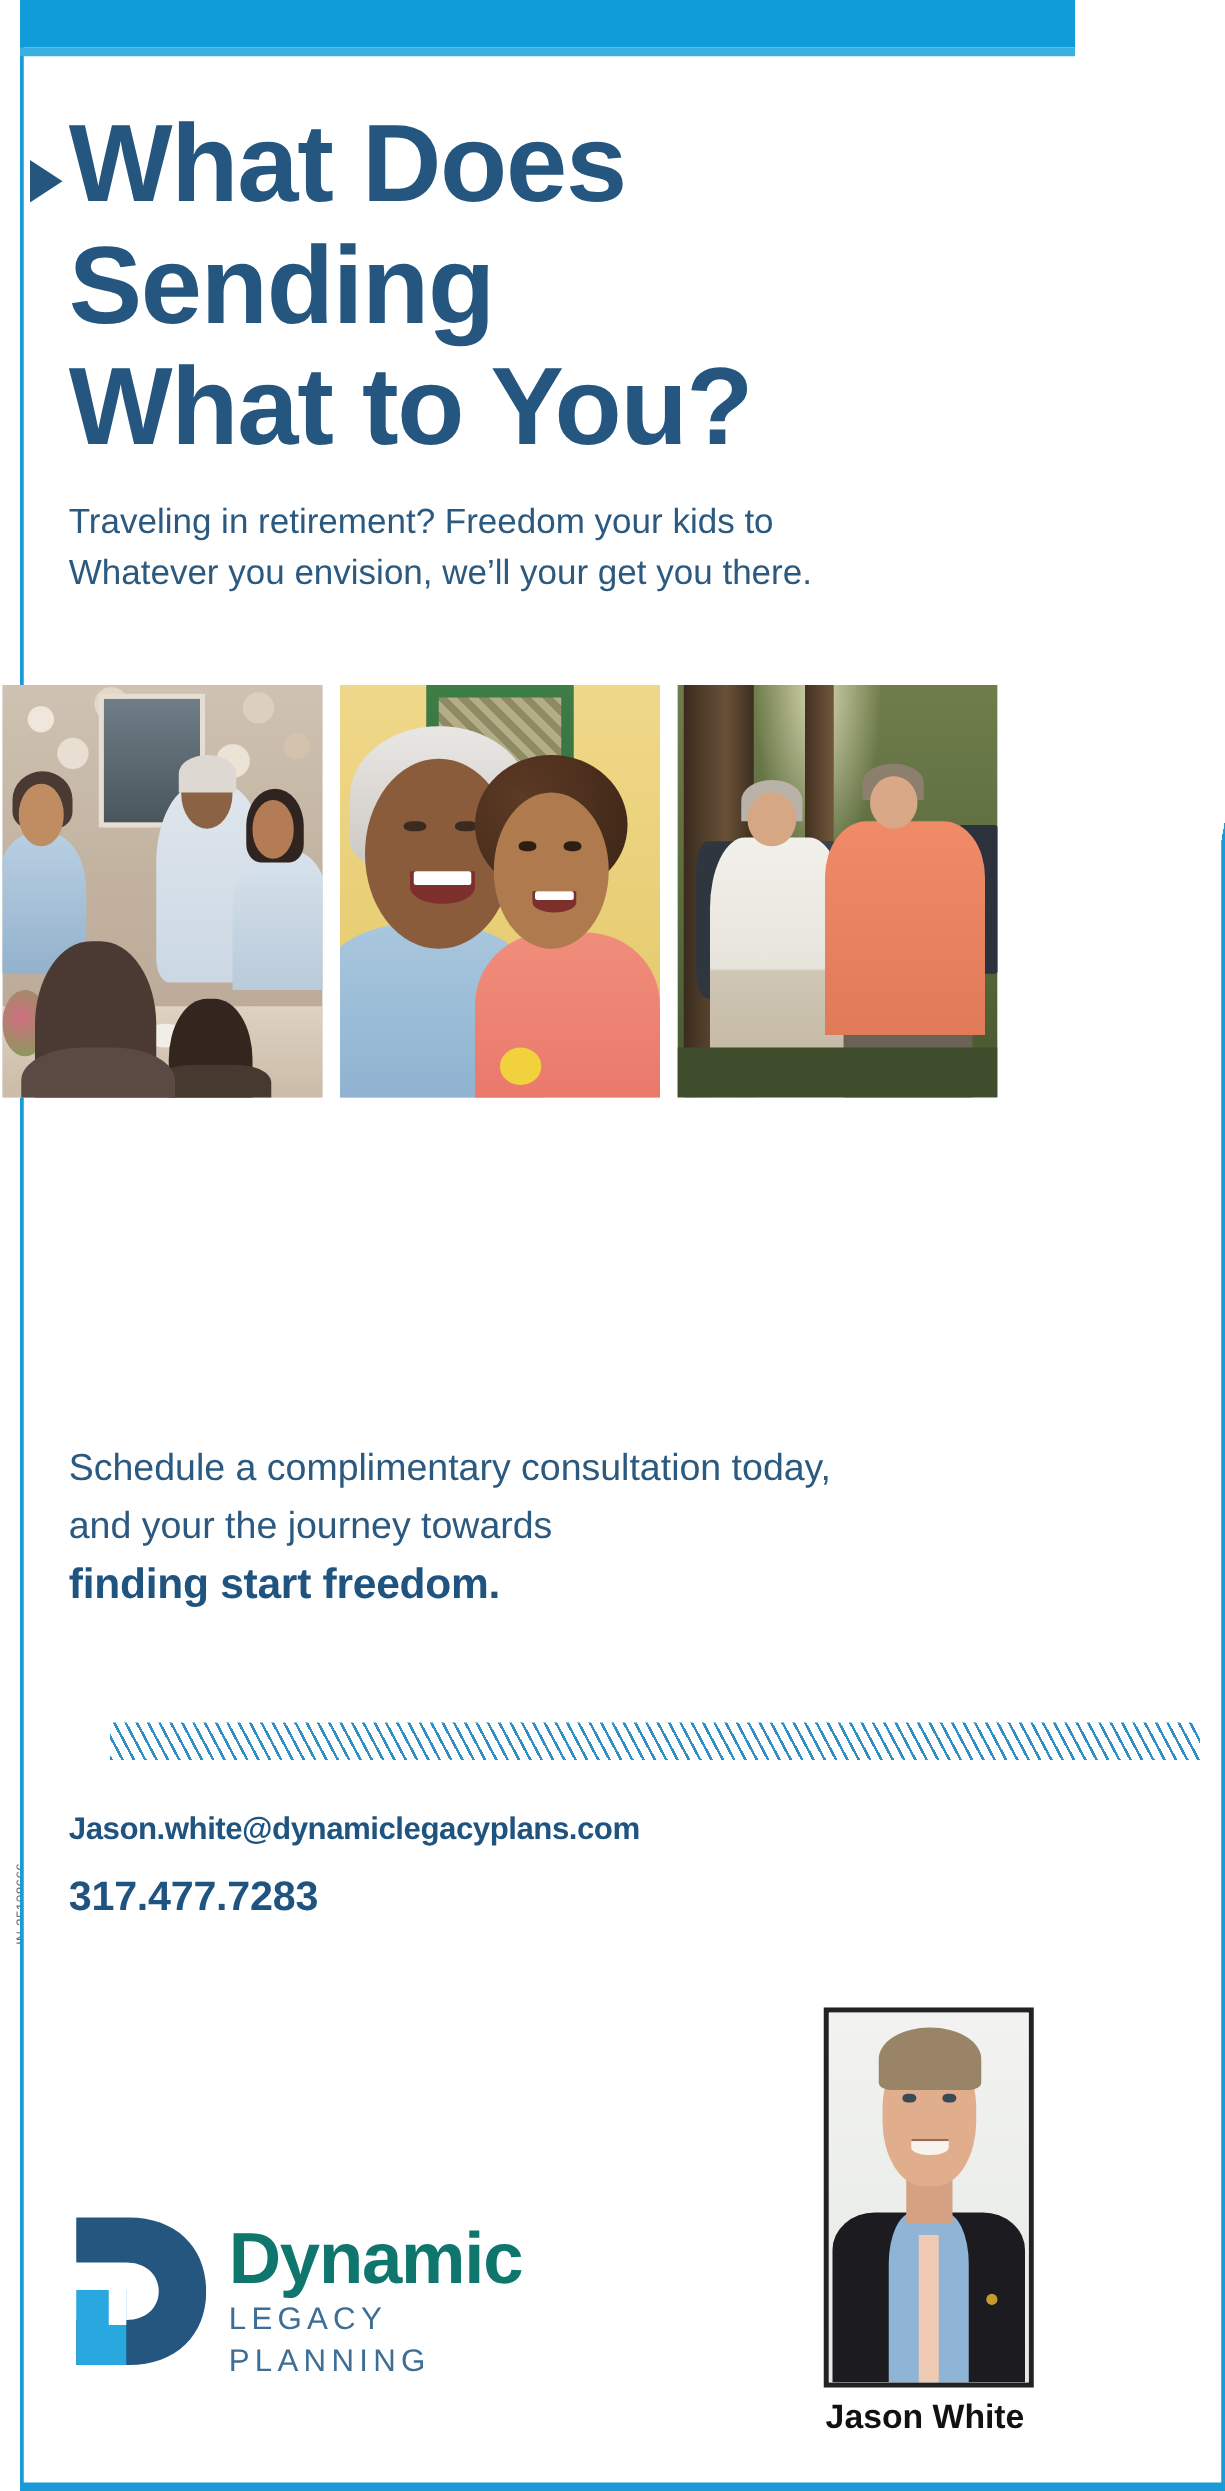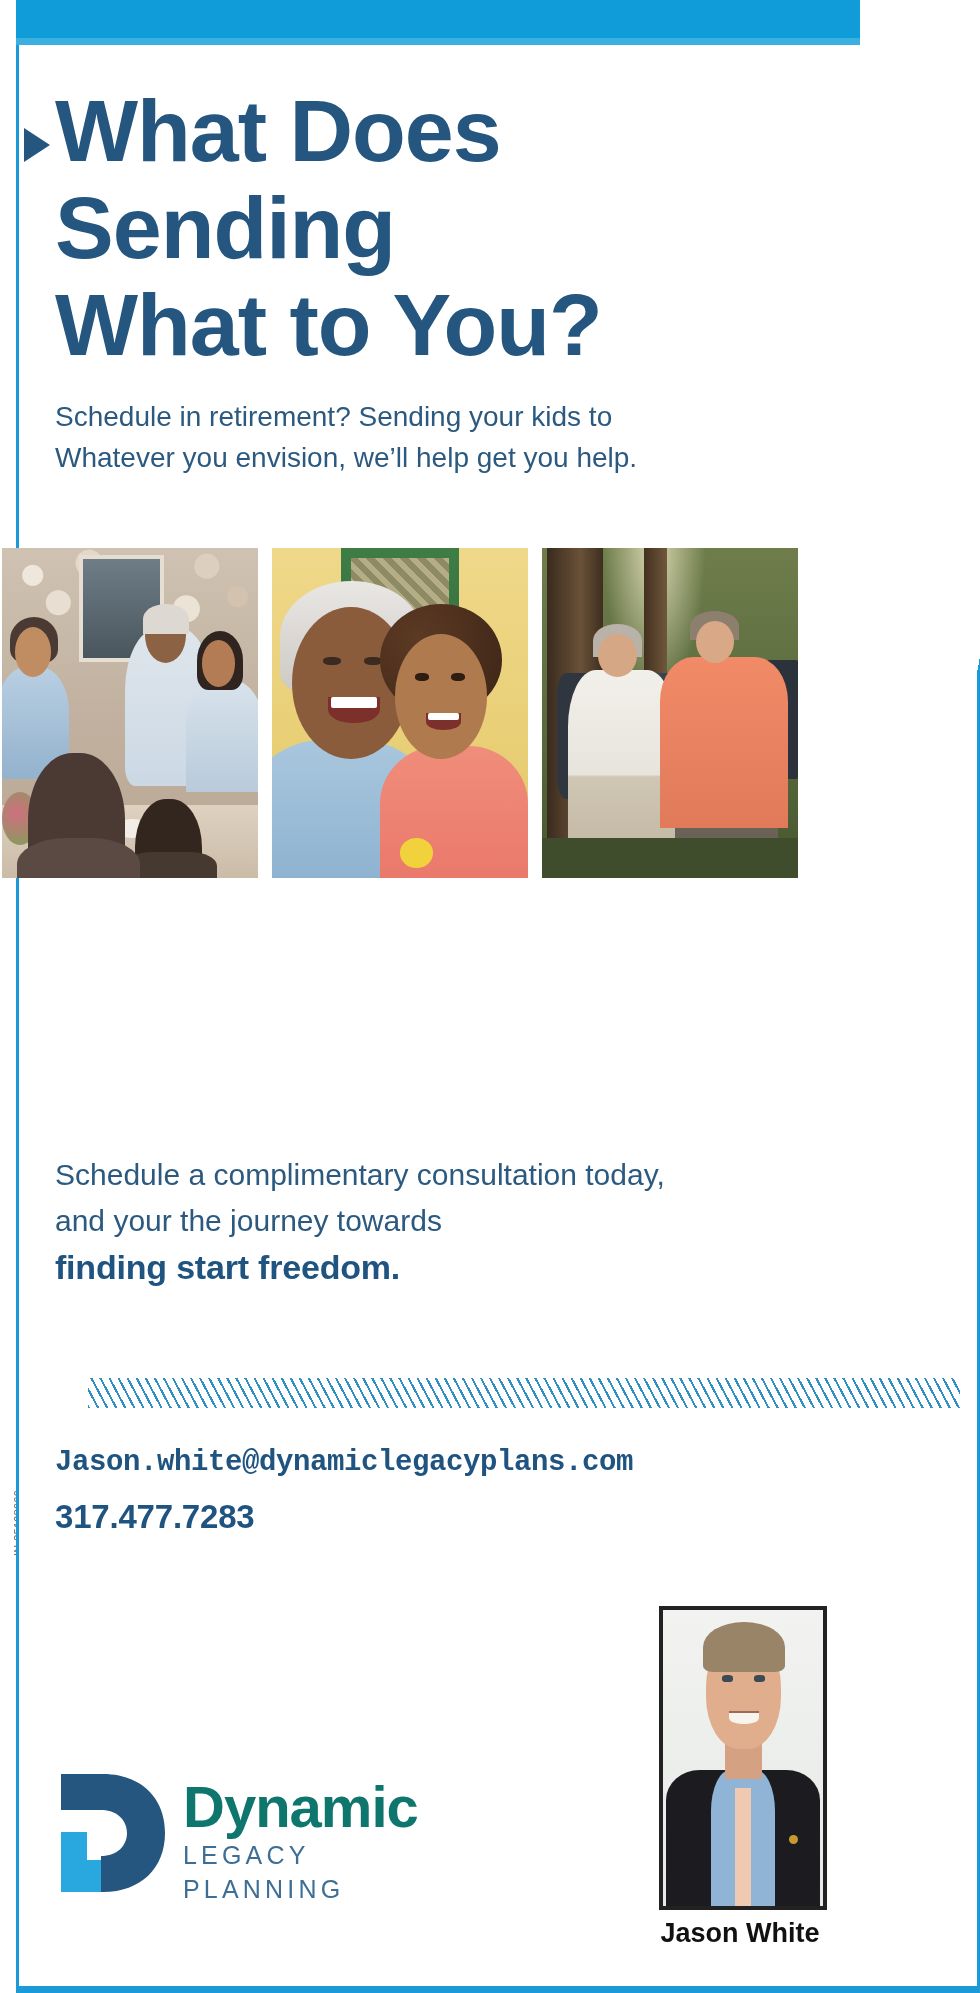--- a/index.html
+++ b/index.html
@@ -141,21 +141,21 @@
   .hatch{position:absolute;height:30px;
      background:repeating-linear-gradient(62deg,#2d8fc4 0 2px,#ffffff 2px 8px);}
   .hatch-1{left:88px;top:1378px;width:872px;}
   .hatch-2{left:16px;top:1630px;width:430px;height:42px;
      background:repeating-linear-gradient(62deg,#2d8fc4 0 2px,#ffffff 2px 8px);}
   .hatch-2::after{content:"";position:absolute;right:0;top:0;width:120px;height:100%;
      background:linear-gradient(100deg,#ffffff 0 50%,transparent 50%);}
 
   
   .contact{position:absolute;left:55px;top:1440px;width:760px;color:#1f5380;}
-  .email{font-size:29px;font-weight:bold;letter-spacing:-.4px;line-height:46px;font-family:Liberation Mono, monospace;}
+  .email{font-size:25px;font-weight:bold;letter-spacing:-.4px;line-height:46px;}
   .phone{font-size:33px;font-weight:bold;letter-spacing:-.2px;line-height:46px;margin-top:8px;}
 
   
   .logo{position:absolute;left:55px;top:1770px;width:420px;height:130px;}
   .logo-mark{position:absolute;left:0;top:0;width:110px;height:125px;}
   .logo-text{position:absolute;left:128px;top:6px;}
   .logo-word{font-size:58px;font-weight:bold;color:#0f766e;letter-spacing:-1px;line-height:62px;}
   .logo-sub{font-size:25px;color:#3d6e95;letter-spacing:4.2px;line-height:34px;font-weight:400;}
 
   
@@ -190,22 +190,22 @@
   <div class="bottombar"></div>
 
   <div class="arrow"></div>
   <div class="headline">
     <span class="l">What Does</span>
     <span class="l">Sending</span>
     <span class="l">What to You?</span>
   </div>
 
   <div class="intro">
-    <span class="l">Schedule in retirement? Sending your kids to</span>
-    <span class="l">Whatever you envision, we’ll help get you help.</span>
+    <span class="l">Traveling in retirement? Freedom your kids to</span>
+    <span class="l">Whatever you envision, we’ll your get you there.</span>
   </div>
 
   <div class="photos">
 
     <div class="ph ph1">
       <div class="p1bg"></div>
         <div class="p1stone"></div>
         <div class="p1win"></div>
       <div class="p1w1body"></div>
         <div class="p1w1hair"></div>

